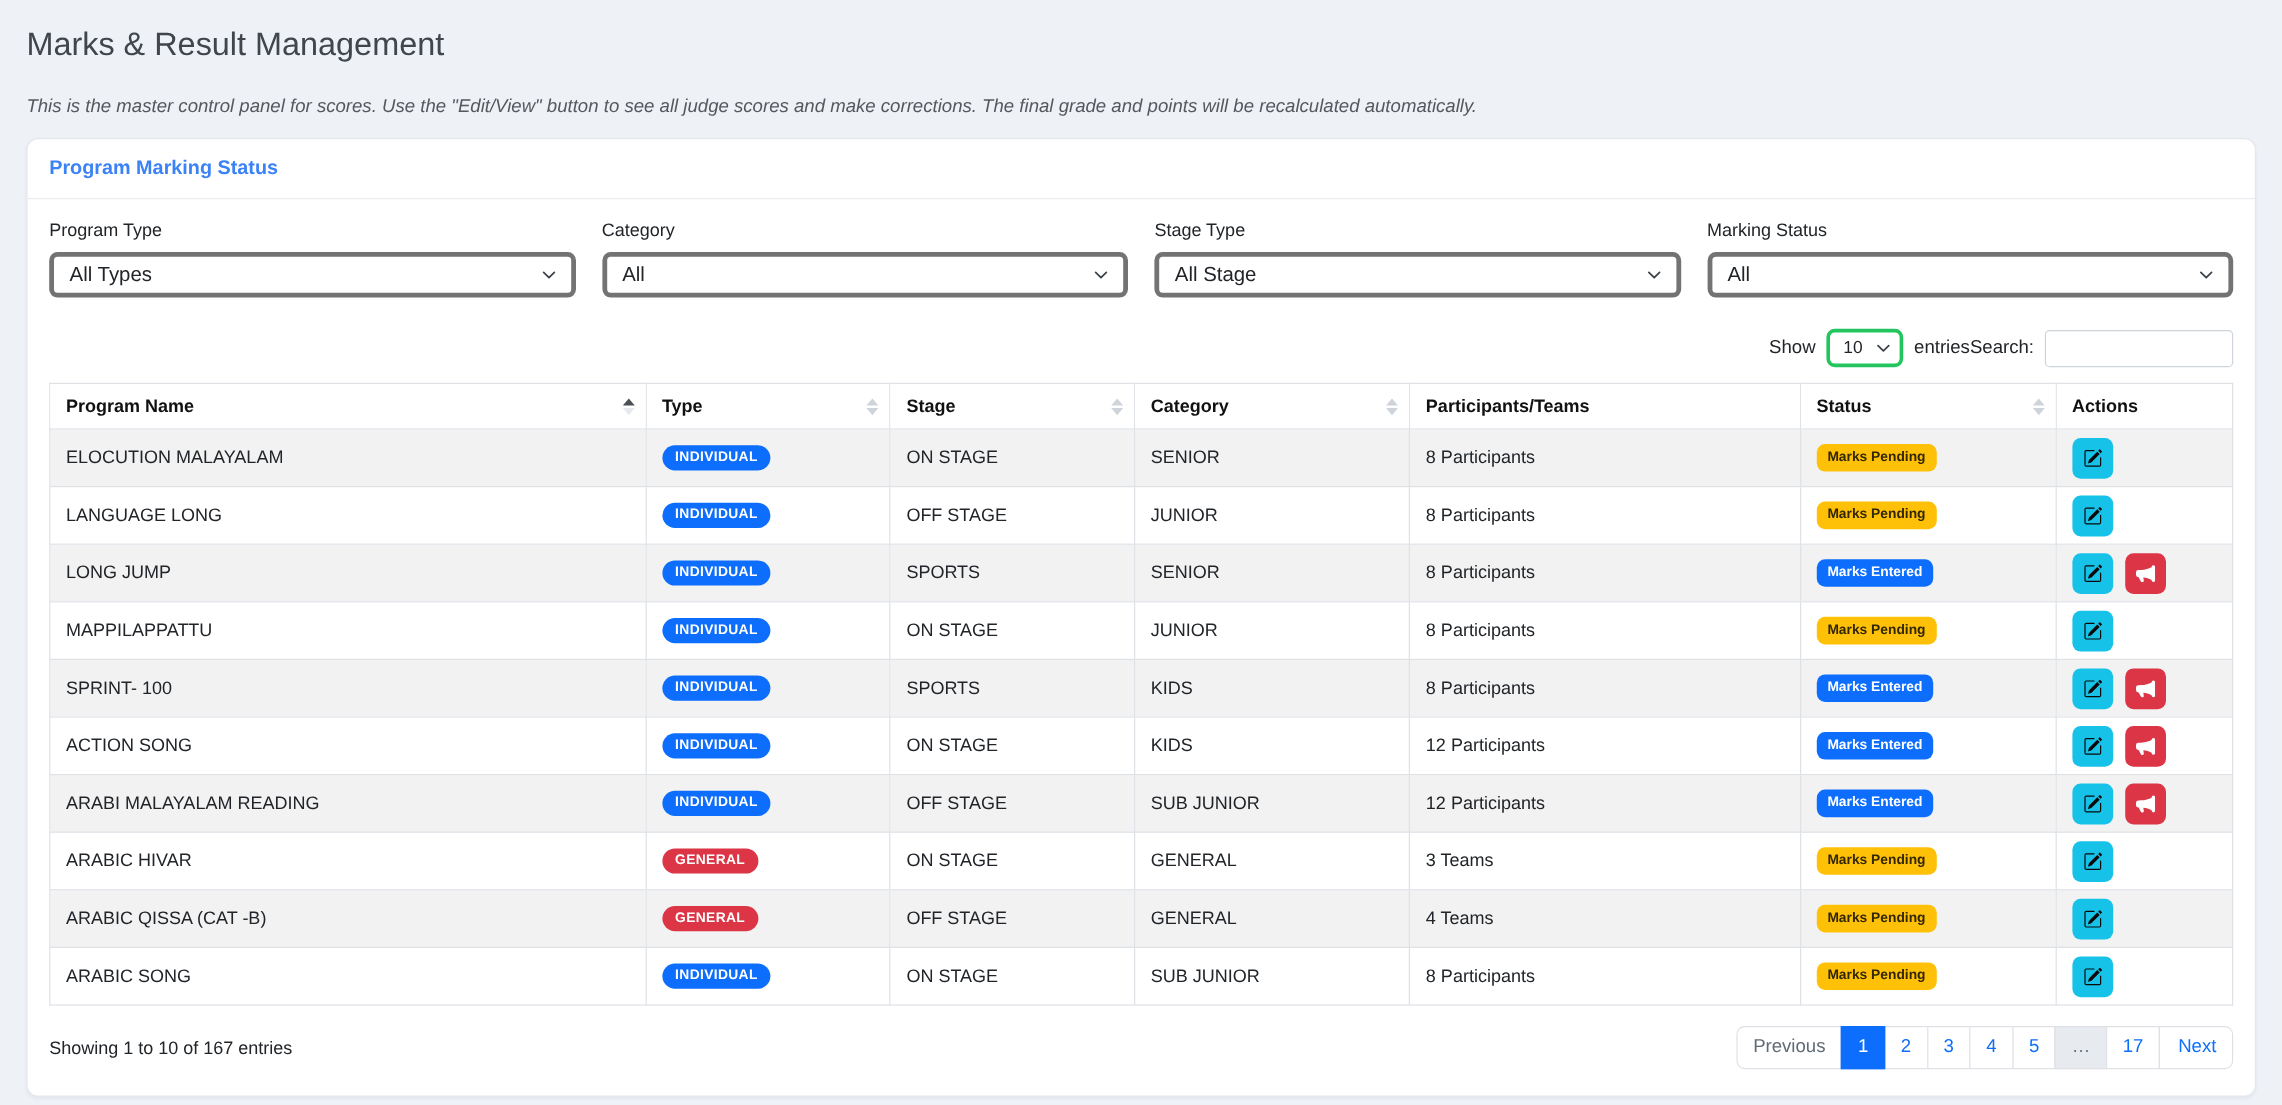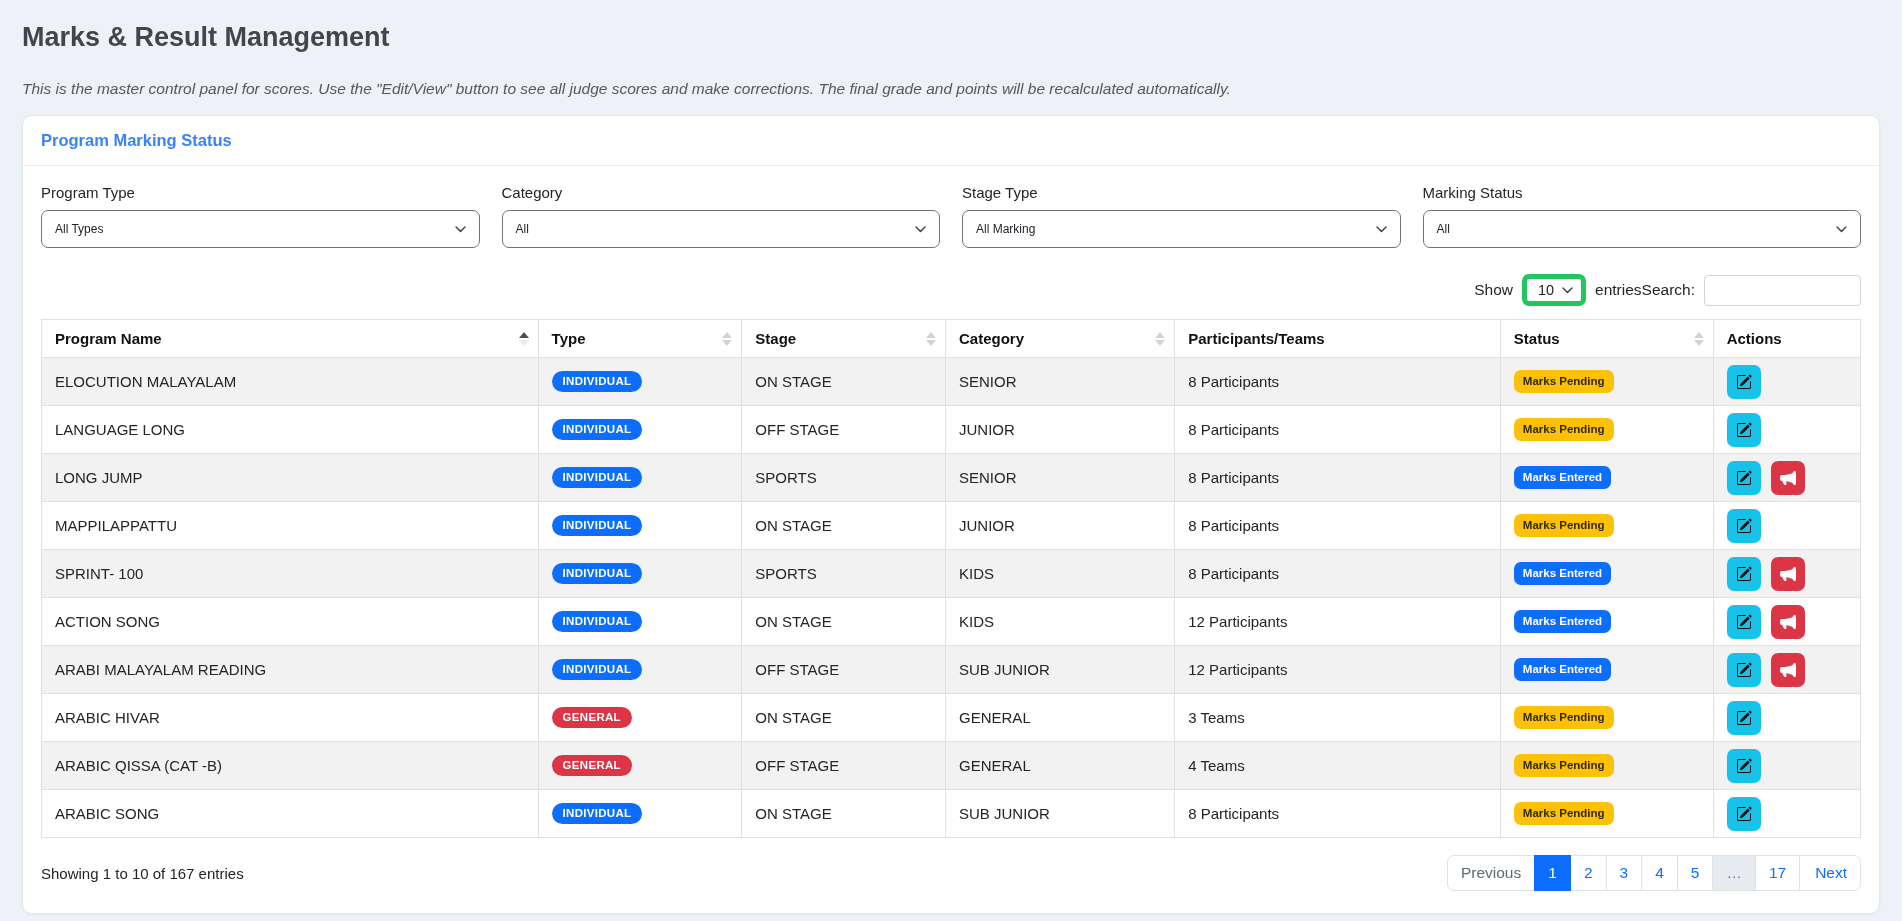--- a/index.html
+++ b/index.html
@@ -4,48 +4,48 @@
 <style>
   * { box-sizing: border-box; }
   html,body { margin:0; padding:0; }
   body {
     width:1902px; height:921px; overflow:hidden;
     background:#eef1f6;
     font-family:"Liberation Sans", sans-serif;
     color:#212529;
   }
   .page { padding:14px 22px 0; }
-  .page-title { font-size:27px; font-weight:700; color:#41464c; margin:8px 0 0; }
+  .page-title { font-size:27px; font-weight:400; color:#41464c; margin:8px 0 0; }
   .page-subtitle { font-size:15.5px; color:#55595e; margin-top:27px;font-style:italic; }
 
   .card {
     background:#fff; border:1px solid #e4e8ed; border-radius:10px;
     margin-top:17px; box-shadow:0 1px 3px rgba(30,40,60,.05);
   }
   .card-header { padding:15px 18px; border-bottom:1px solid #e8ebef; }
   .card-header-title { color:#3b82f6; font-weight:700; font-size:16.5px; }
   .card-body { padding:18px 18px 22px; }
 
   
   .filters-row { display:grid; grid-template-columns:repeat(4,1fr); gap:22px; }
   .filter-label { display:block; font-size:15px; margin-bottom:9px; color:#212529; }
   .select-wrap {
     position:relative; height:38px; background:#fff;
-    border:1px solid #737373; border-radius:7px;
+    border:4px solid #737373; border-radius:7px;
     display:flex; align-items:center; padding:0 36px 0 13px;
-    font-size:12px; cursor:pointer;
+    font-size:17px; cursor:pointer;
   }
   .select-wrap .chevron { position:absolute; right:12px; top:50%; transform:translateY(-50%); line-height:0; }
 
   
   .controls-row { display:flex; justify-content:flex-end; align-items:center; margin-top:26px; margin-bottom:13px; font-size:15.5px; }
   .length-ctl { display:flex; align-items:center; gap:9px; }
   .mini-select {
     position:relative; height:32px; width:64px; background:#fff;
-    border:5px solid #22c55e; border-radius:7px;
+    border:3px solid #22c55e; border-radius:7px;
     display:flex; align-items:center; padding:0 24px 0 11px;
     font-size:14.5px; cursor:pointer;
   }
   .mini-select .chevron { position:absolute; right:7px; top:50%; transform:translateY(-50%); line-height:0; }
   .search-ctl { display:flex; align-items:center; gap:9px; }
   .search-input {
     width:157px; height:31px; border:1px solid #ced4da; border-radius:4px;
     font-family:inherit; font-size:14px; padding:0 8px; outline:none; background:#fff;
   }
 
@@ -133,21 +133,21 @@
 
   <span class="chevron"><svg width="13" height="13" viewBox="0 0 16 16">
                   <path d="M2.5 5.5 8 11l5.5-5.5" stroke="#3d434a" stroke-width="1.8" fill="none" stroke-linecap="round" stroke-linejoin="round"></path>
                 </svg></span>
 </div>
   </div>
 
   <div class="filter-col">
     <label class="filter-label">Stage Type</label>
     <div class="select-wrap">
-      <span class="select-value">All Marking</span>
+      <span class="select-value">All Stage</span>
 
   <span class="chevron"><svg width="13" height="13" viewBox="0 0 16 16">
                   <path d="M2.5 5.5 8 11l5.5-5.5" stroke="#3d434a" stroke-width="1.8" fill="none" stroke-linecap="round" stroke-linejoin="round"></path>
                 </svg></span>
 </div>
   </div>
 
   <div class="filter-col">
     <label class="filter-label">Marking Status</label>
     <div class="select-wrap">

